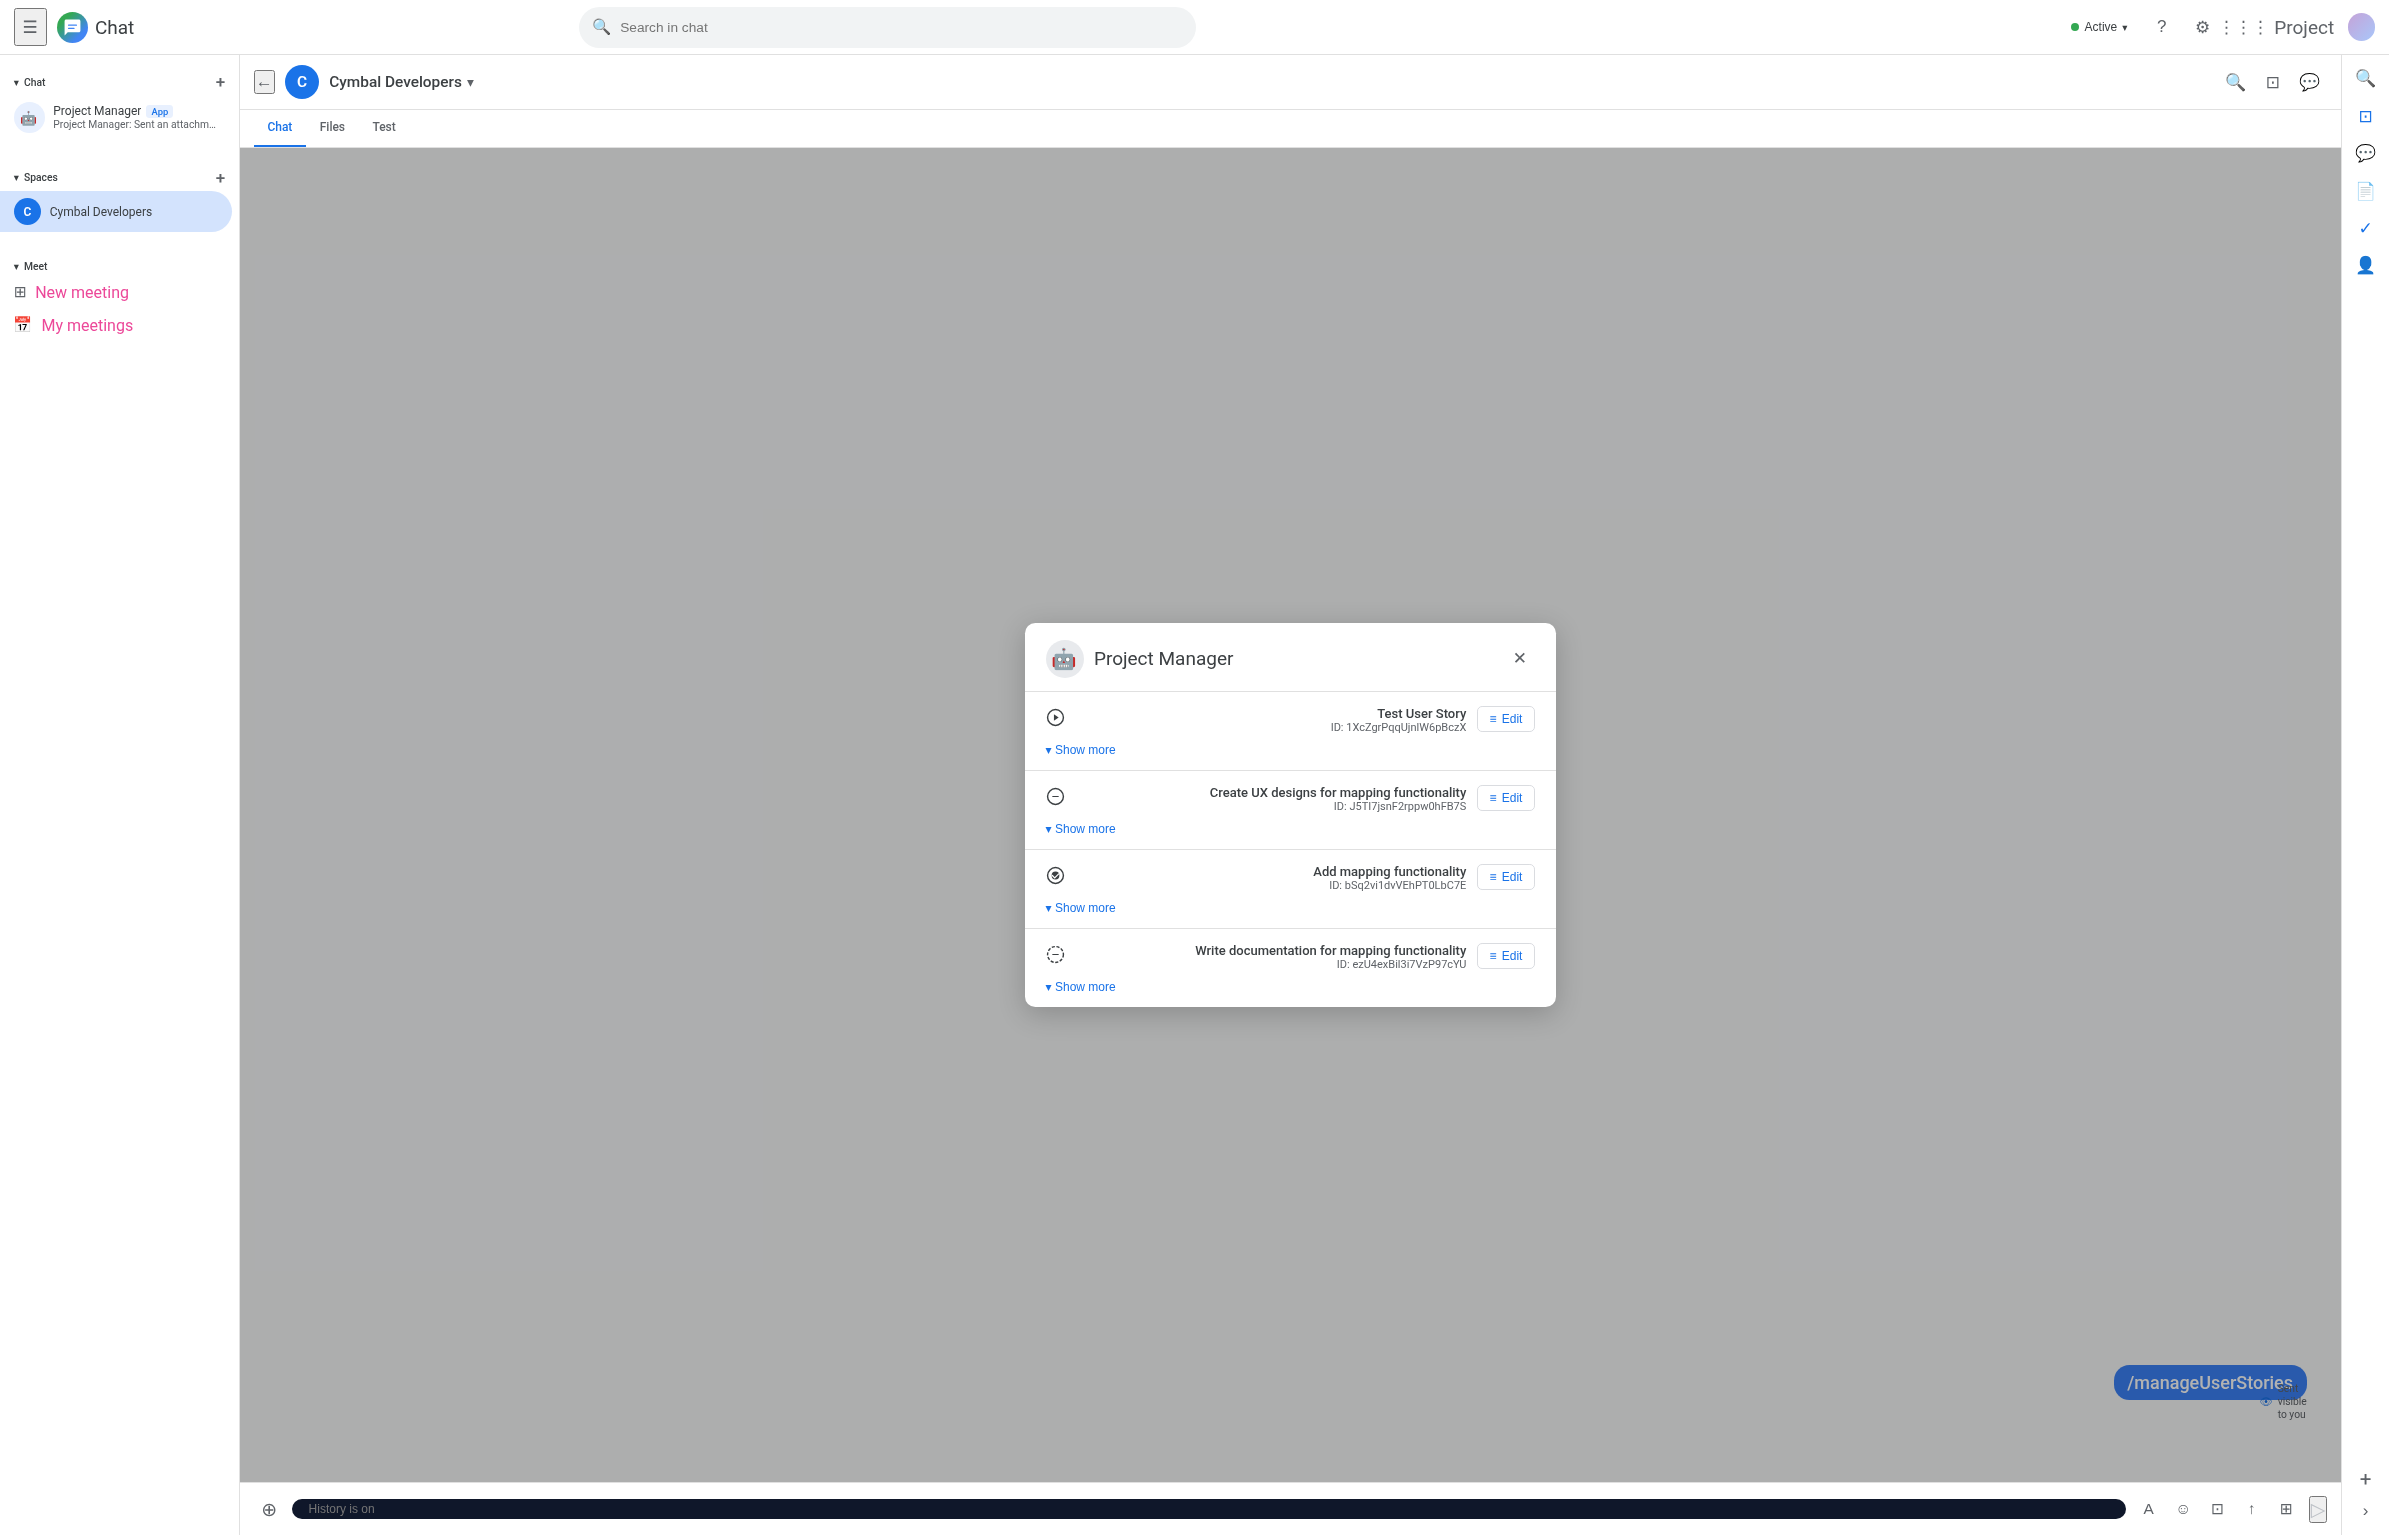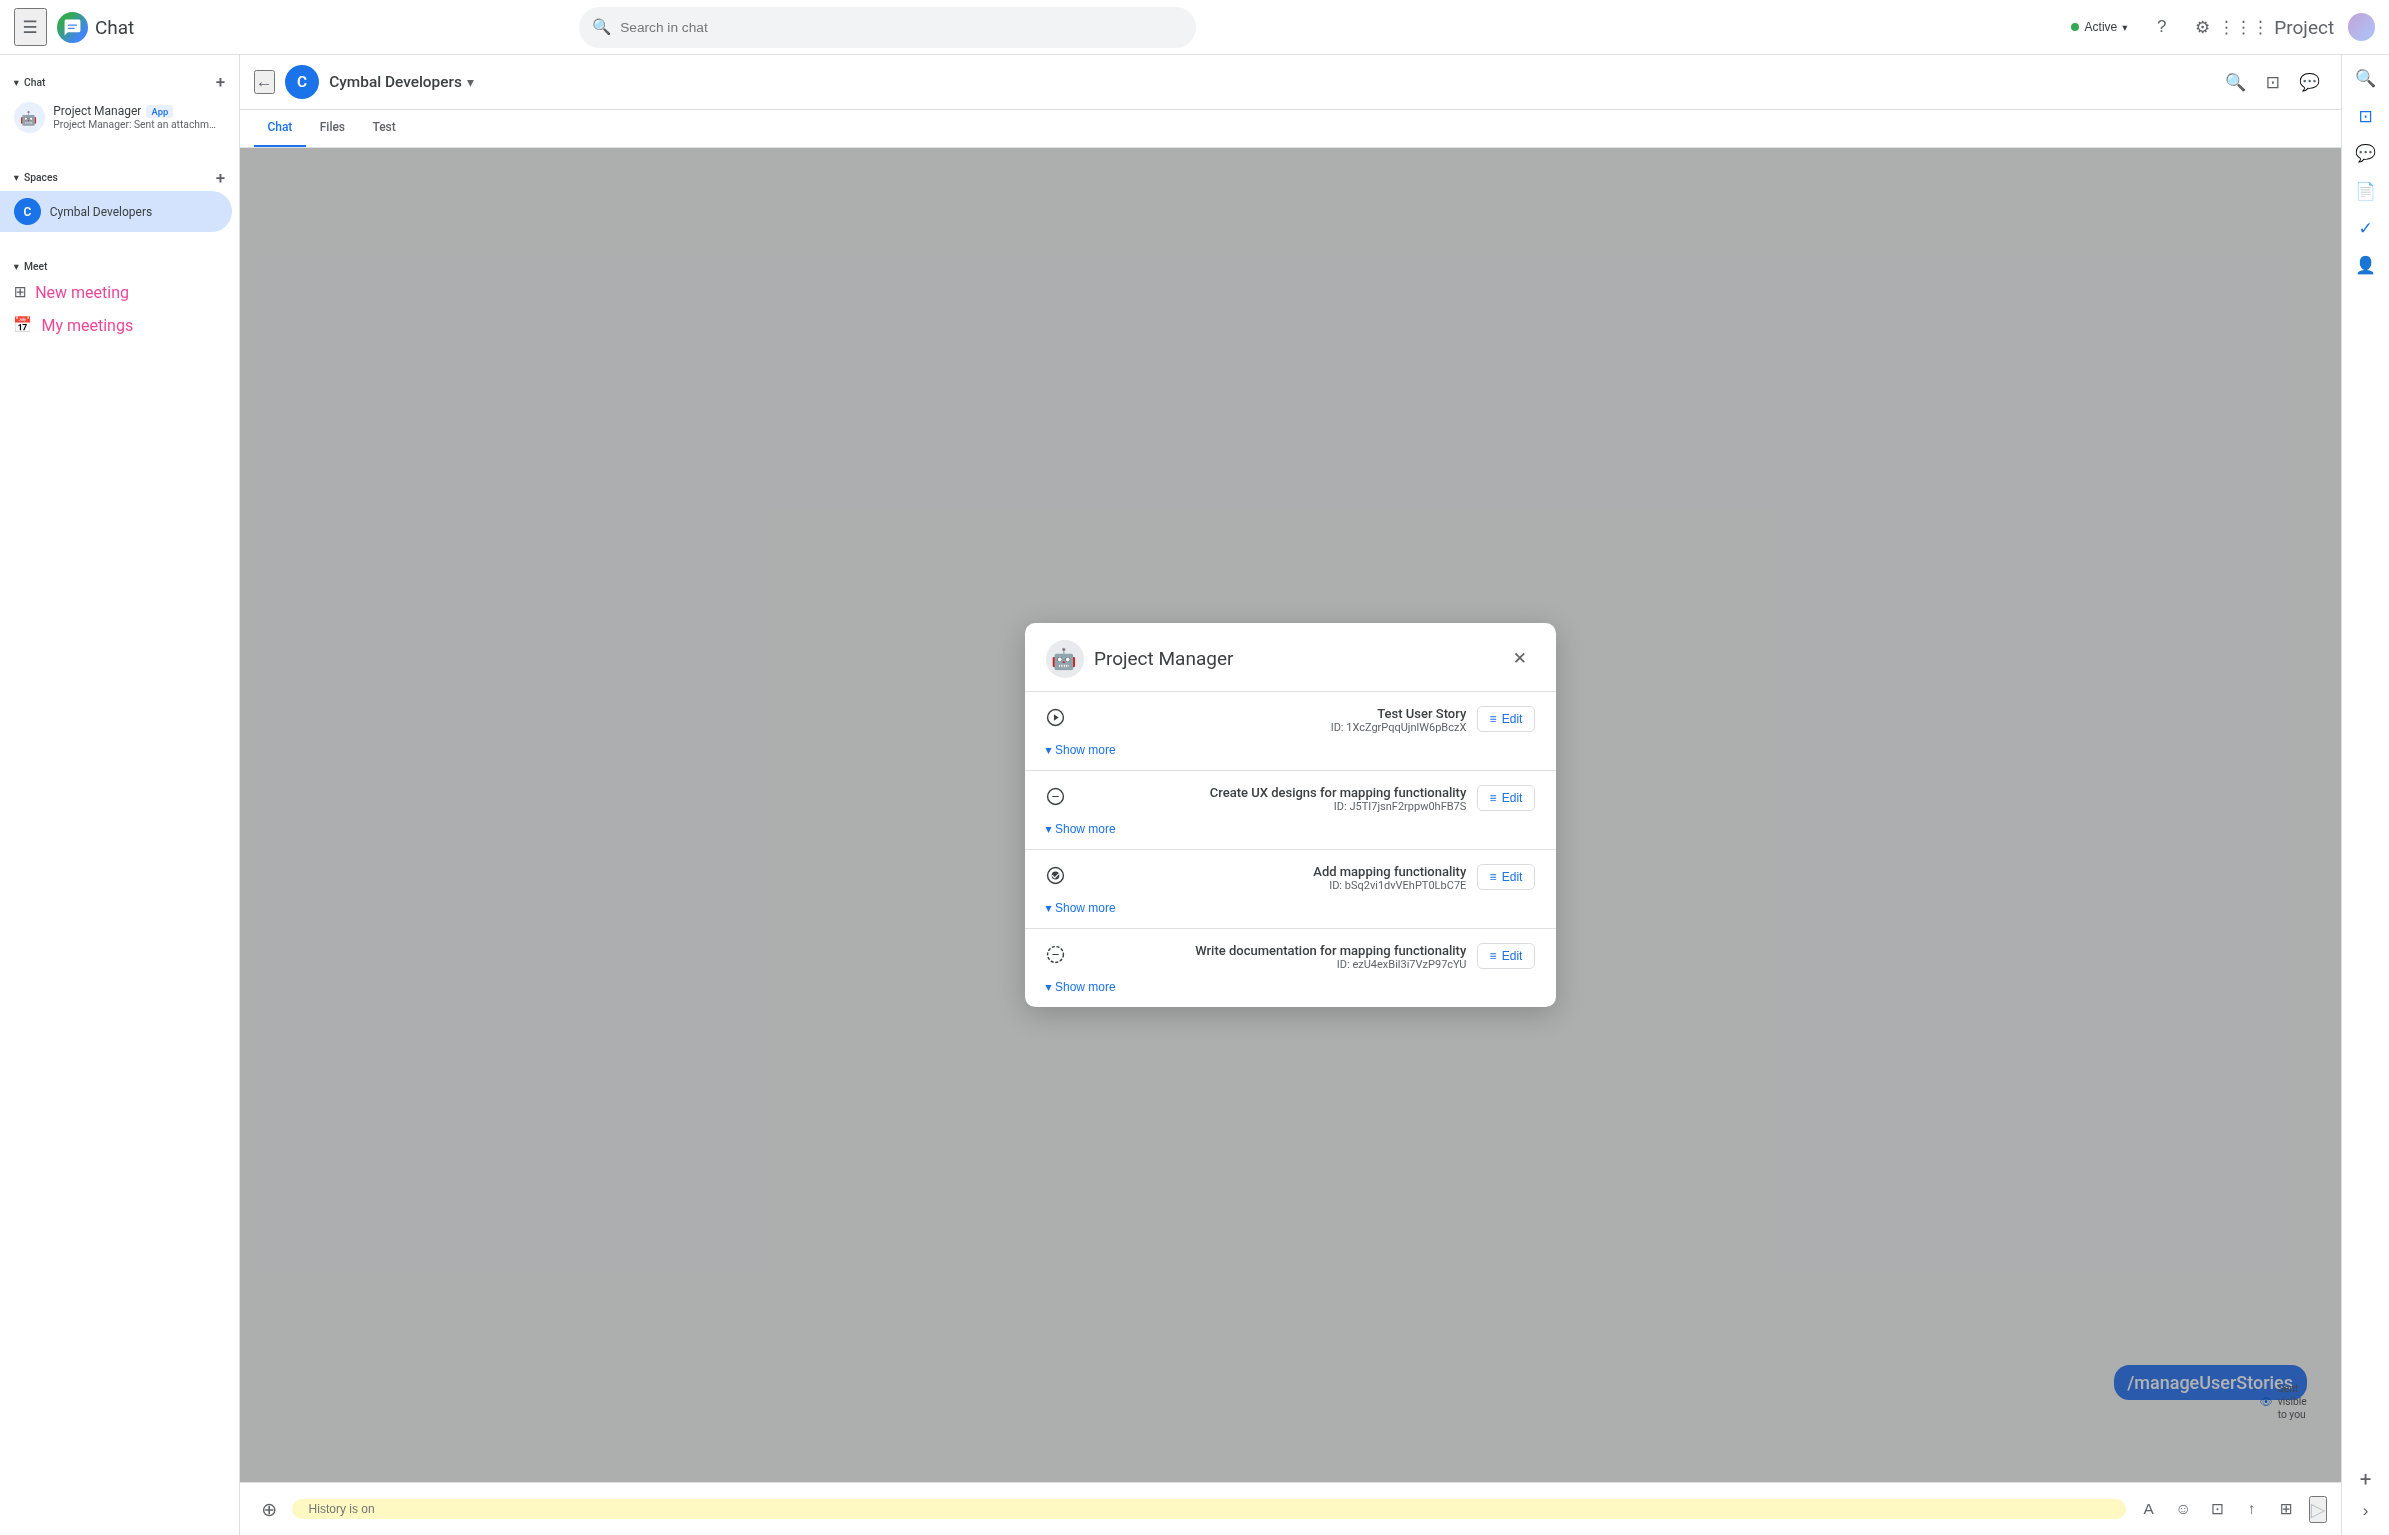--- a/index.html
+++ b/index.html
@@ -124,21 +124,21 @@
     .input-bar {
       display: flex; align-items: center; padding: 10.3px 13.7px;
       background: #fff; border-top: 0.9px solid #e0e0e0; gap: 6.9px;
     }
     .input-add-btn {
       width: 31px; height: 31px; border-radius: 50%; border: none;
       background: transparent; cursor: pointer; display: flex;
       align-items: center; justify-content: center; color: #5f6368; font-size: 19px;
     }
     .input-field {
-      flex: 1; background: #fef9c3; border-radius: 20.6px;
+      flex: 1; background: #0f172a; border-radius: 20.6px;
       padding: 3px 17px; font-size: 12px; color: #80868b;
       border: none; outline: none;
     }
     .input-actions { display: flex; align-items: center; gap: 3.4px; }
     .input-action-btn {
       width: 31px; height: 31px; border-radius: 50%; border: none;
       background: transparent; cursor: pointer; display: flex;
       align-items: center; justify-content: center; color: #5f6368; font-size: 15.4px;
     }
     .send-btn { color: #bdc1c6; font-size: 19px; cursor: pointer; }

